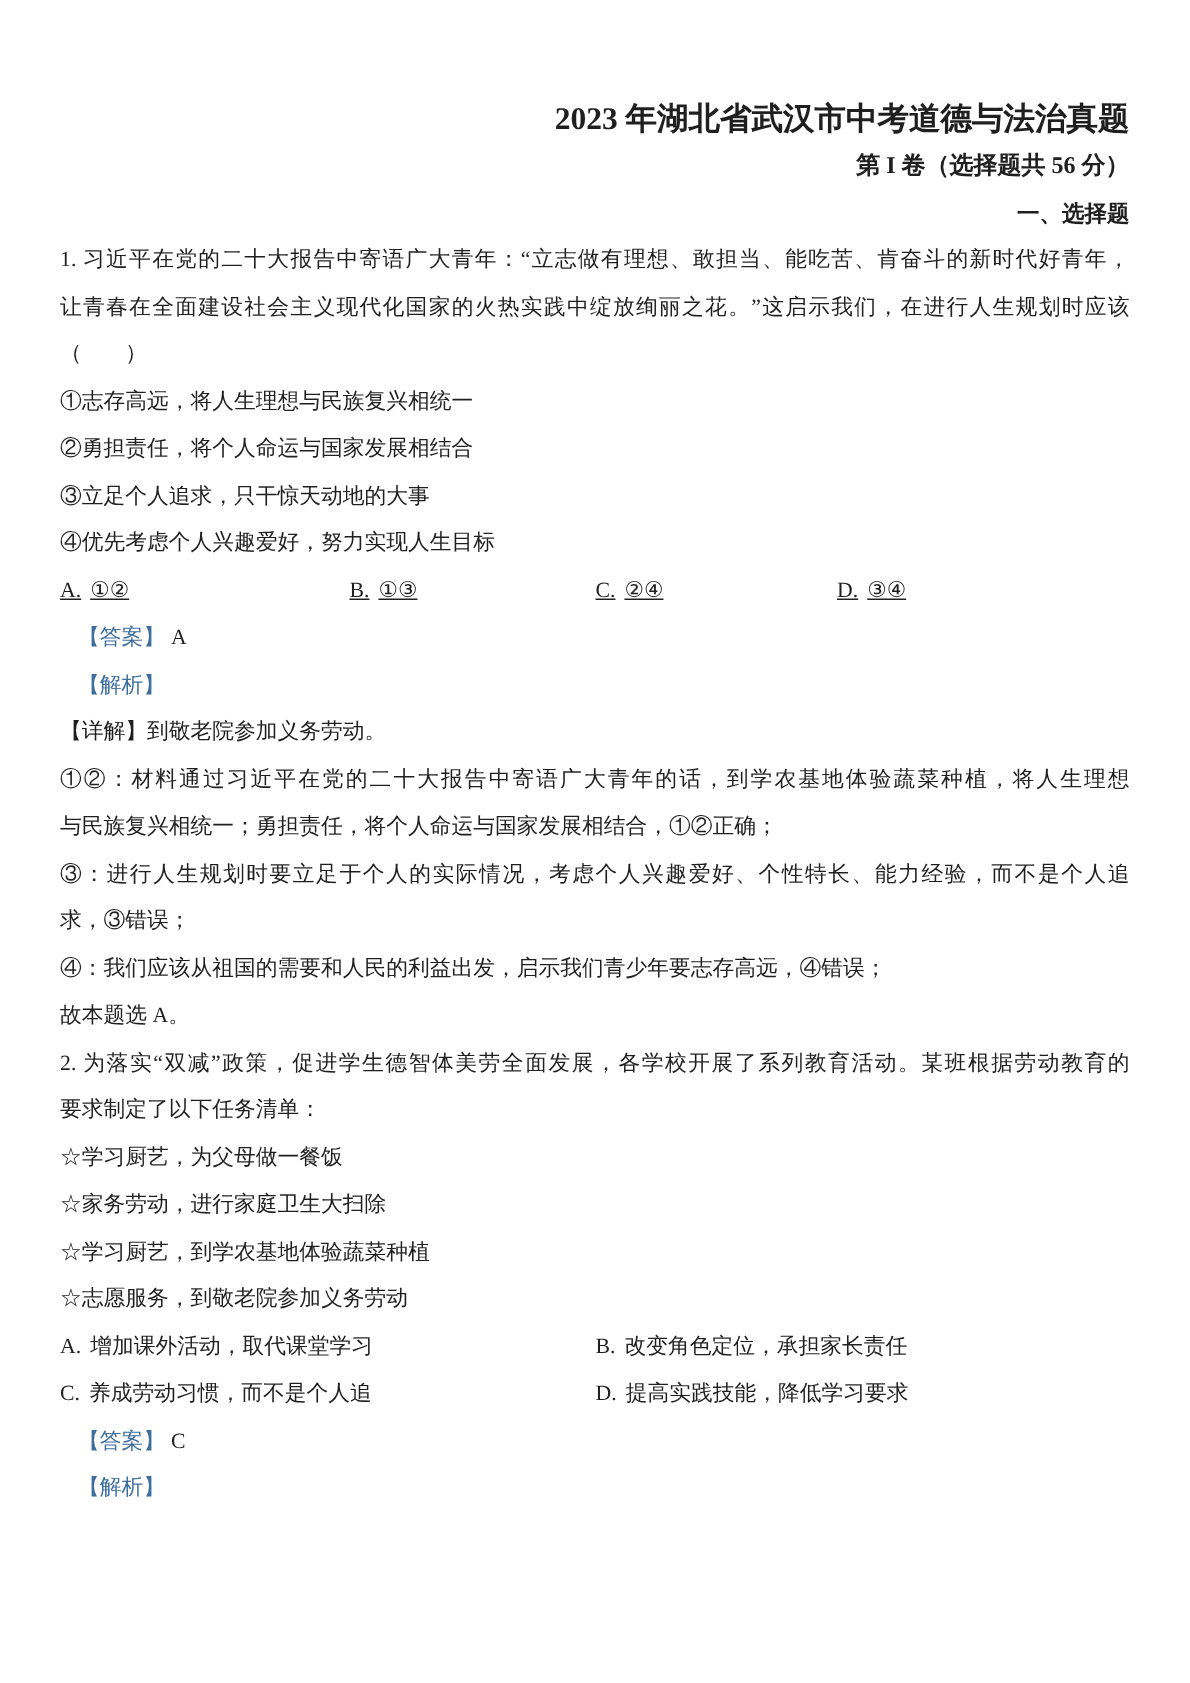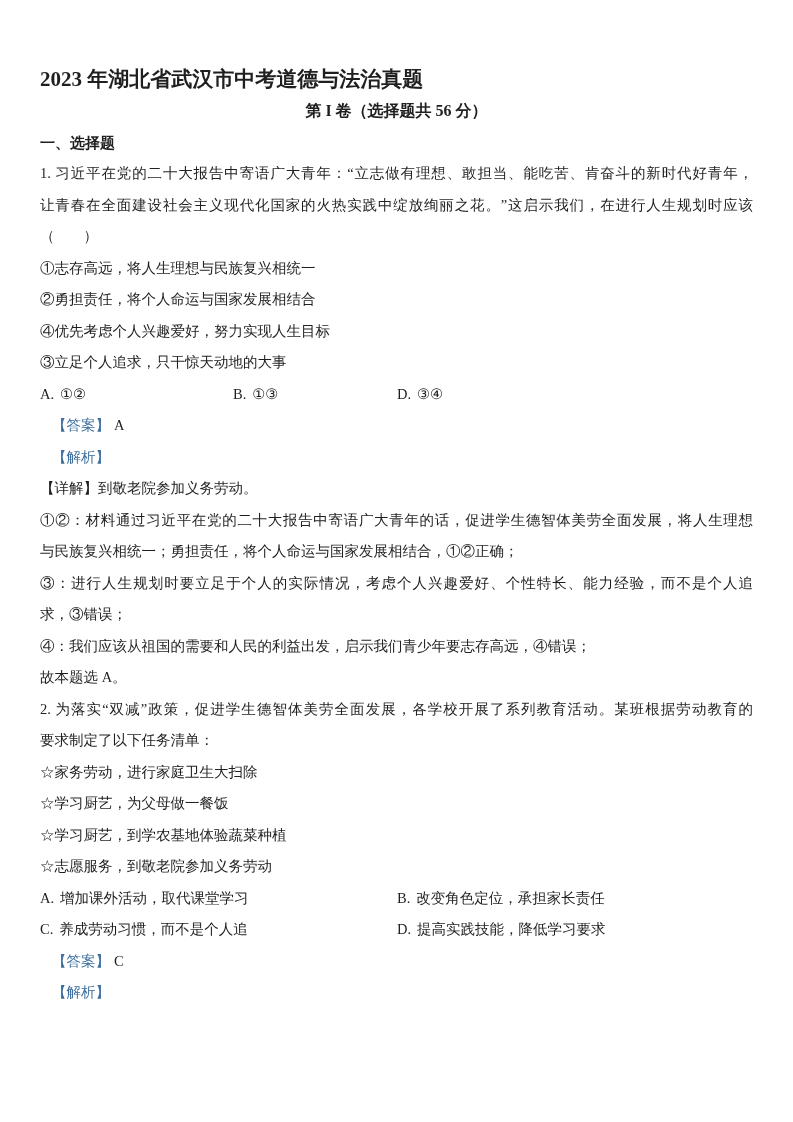--- a/index.html
+++ b/index.html
@@ -19,51 +19,52 @@
     width: 793px;
     height: 1122px;
     padding: 64px 40px 0 40px;
     background: #ffffff;
   }
   .doc-title {
     margin: 0 0 6px 0;
     font-size: 21px;
     line-height: 30px;
     font-weight: bold;
-    text-align: left;
+    text-align: right;
   }
   .doc-subtitle {
     margin: 0 0 10px 0;
     font-size: 16px;
     line-height: 22px;
     font-weight: bold;
-    text-align: center;
+    text-align: right;
   }
   .section-heading {
     margin: 0 0 4px 0;
     font-size: 15px;
     line-height: 22px;
     font-weight: bold;
-    text-align: left;
+    text-align: right;
   }
   .line {
     font-size: 14.5px;
     line-height: 31.5px;
     height: 31.5px;
     white-space: nowrap;
     overflow: visible;
   }
   .line.wrapfull {
     white-space: normal;
     text-align: justify;
     text-align-last: justify;
   }
   .opts4 {
     display: flex;
     align-items: flex-end;
+    text-decoration: underline;
   }
   .opts4 .opt:nth-child(1) { width: 193px; }
   .opts4 .opt:nth-child(2) { width: 164px; }
   .opts4 .opt:nth-child(3) { width: 161px; }
   .opts4 .opt:nth-child(4) { flex: 1; }
   .opts2 {
     display: grid;
     grid-template-columns: 357px 1fr;
   }
   .opt-label {
@@ -86,51 +87,52 @@
   <h2 class="doc-subtitle">第 I 卷（选择题共 56 分）</h2>
   <h3 class="section-heading">一、选择题</h3>
 
   <div>
     <div class="line wrapfull">1. 习近平在党的二十大报告中寄语广大青年：“立志做有理想、敢担当、能吃苦、肯奋斗的新时代好青年，</div>
     <div class="line wrapfull">让青春在全面建设社会主义现代化国家的火热实践中绽放绚丽之花。”这启示我们，在进行人生规划时应该</div>
     <div class="line">（　　）</div>
 
     <div class="line">①志存高远，将人生理想与民族复兴相统一</div>
     <div class="line">②勇担责任，将个人命运与国家发展相结合</div>
+    <div class="line">③立足个人追求，只干惊天动地的大事</div>
     <div class="line">④优先考虑个人兴趣爱好，努力实现人生目标</div>
-    <div class="line">③立足个人追求，只干惊天动地的大事</div>
 
     <div class="line opts4">
       <span class="opt"><span class="opt-label">A.</span><span>①②</span></span>
       <span class="opt"><span class="opt-label">B.</span><span>①③</span></span>
+      <span class="opt"><span class="opt-label">C.</span><span>②④</span></span>
       <span class="opt"><span class="opt-label">D.</span><span>③④</span></span>
     </div>
 
     <div class="line">
       <span class="accent">【答案】</span><span class="answer-value">A</span>
     </div>
     <div class="line">
       <span class="accent">【解析】</span>
     </div>
 
     <div class="line">【详解】到敬老院参加义务劳动。</div>
-    <div class="line wrapfull">①②：材料通过习近平在党的二十大报告中寄语广大青年的话，促进学生德智体美劳全面发展，将人生理想</div>
+    <div class="line wrapfull">①②：材料通过习近平在党的二十大报告中寄语广大青年的话，到学农基地体验蔬菜种植，将人生理想</div>
     <div class="line">与民族复兴相统一；勇担责任，将个人命运与国家发展相结合，①②正确；</div>
     <div class="line wrapfull">③：进行人生规划时要立足于个人的实际情况，考虑个人兴趣爱好、个性特长、能力经验，而不是个人追</div>
     <div class="line">求，③错误；</div>
     <div class="line">④：我们应该从祖国的需要和人民的利益出发，启示我们青少年要志存高远，④错误；</div>
     <div class="line">故本题选 A。</div>
   </div>
 
   <div>
     <div class="line wrapfull">2. 为落实“双减”政策，促进学生德智体美劳全面发展，各学校开展了系列教育活动。某班根据劳动教育的</div>
     <div class="line">要求制定了以下任务清单：</div>
 
+    <div class="line">☆学习厨艺，为父母做一餐饭</div>
     <div class="line">☆家务劳动，进行家庭卫生大扫除</div>
-    <div class="line">☆学习厨艺，为父母做一餐饭</div>
     <div class="line">☆学习厨艺，到学农基地体验蔬菜种植</div>
     <div class="line">☆志愿服务，到敬老院参加义务劳动</div>
 
 
     <div class="line opts2">
       <span class="opt"><span class="opt-label">A.</span><span>增加课外活动，取代课堂学习</span></span>
       <span class="opt"><span class="opt-label">B.</span><span>改变角色定位，承担家长责任</span></span>
     </div>
     <div class="line opts2">
       <span class="opt"><span class="opt-label">C.</span><span>养成劳动习惯，而不是个人追</span></span>

